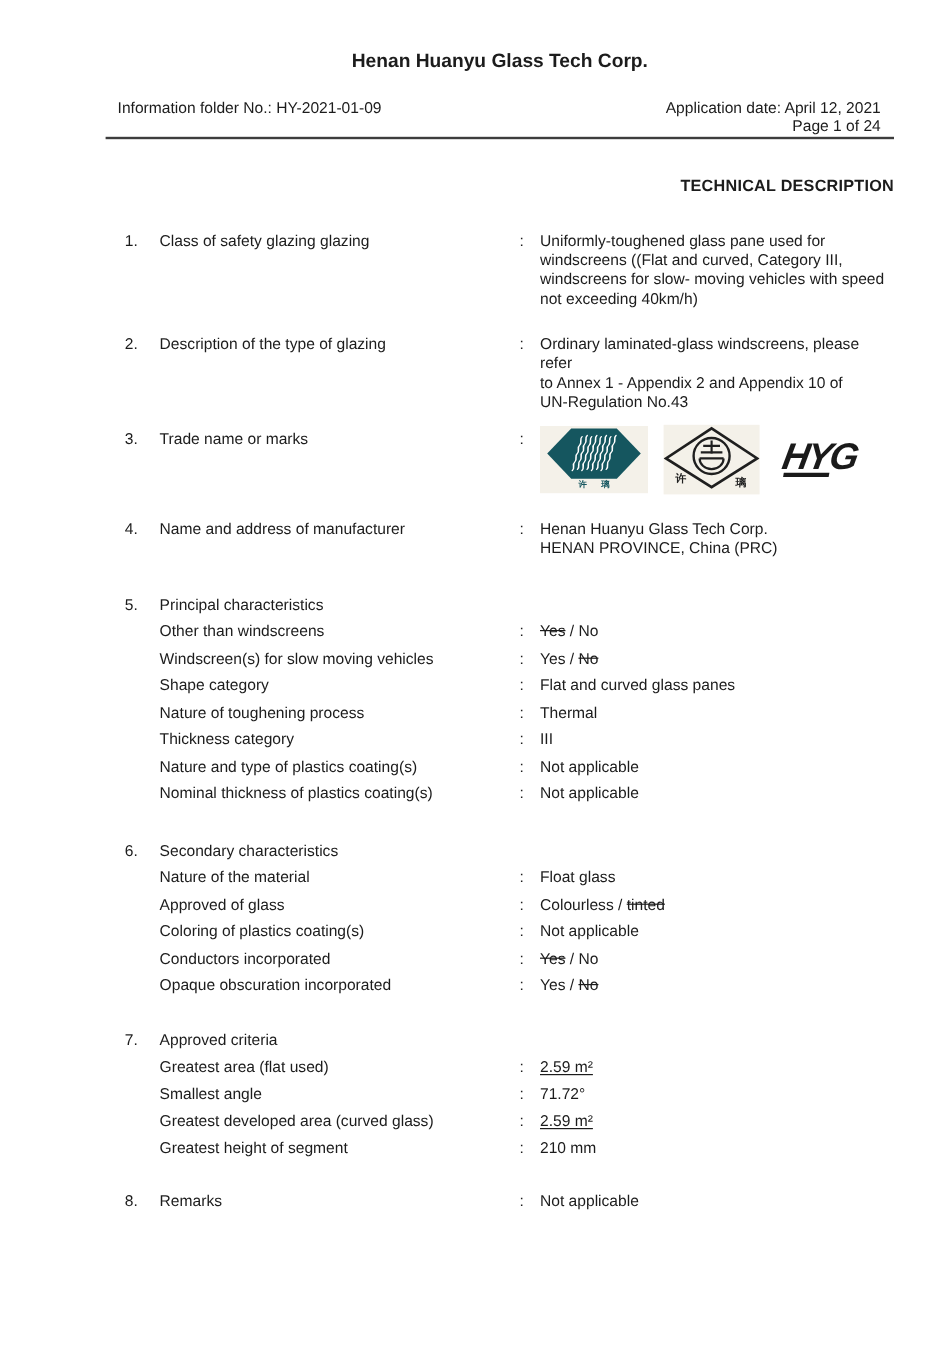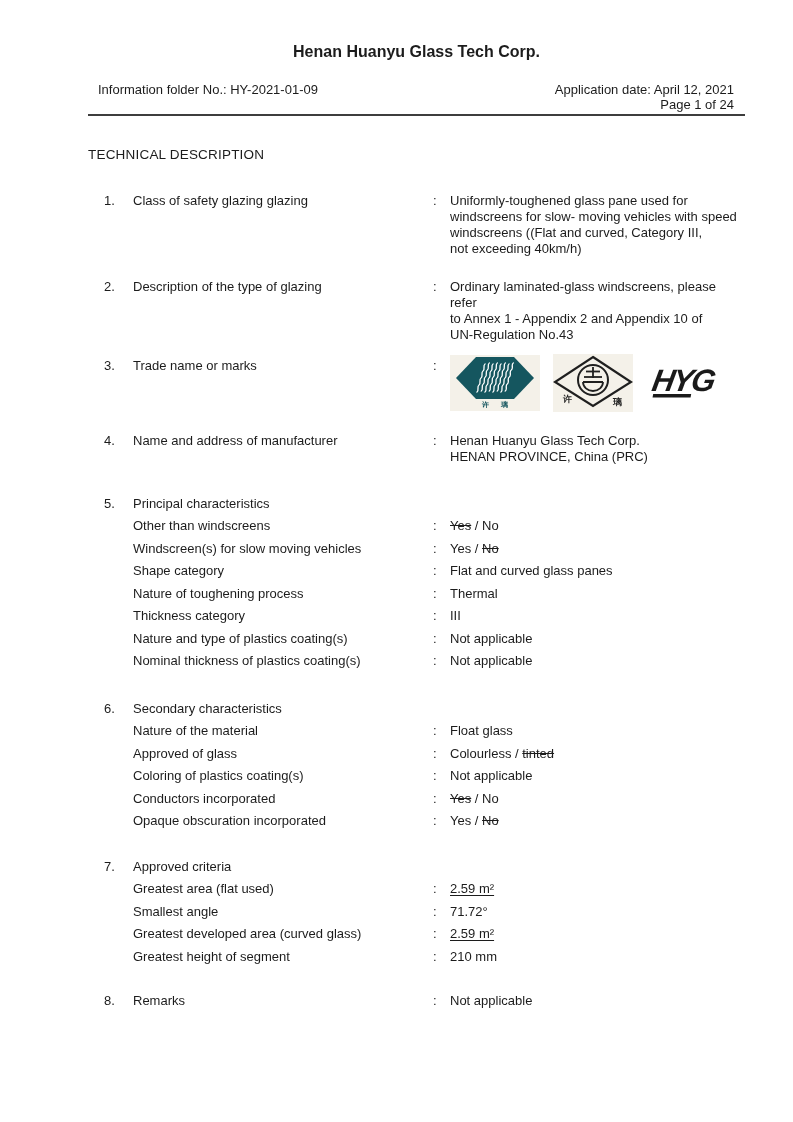--- a/index.html
+++ b/index.html
@@ -24,23 +24,23 @@
     line-height:15px;
   }
   .meta-left{padding-left:10px;}
   .meta-right{text-align:right;padding-right:11px;}
   .header-rule{
     margin:2px 48px 0 88px;
     border:none;border-top:2px solid #3d3d3d;height:0;
   }
   .section-title{
     margin:31px 48px 12px 88px;
-    text-align:left;
+    text-align:right;
     font-size:13.5px;line-height:16px;
-    font-weight:normal;
+    font-weight:bold;
     letter-spacing:.2px;
   }
   .items{margin:0 48px 0 104px;}
   .row{
     display:grid;
     grid-template-columns:29px 300px 17px 1fr;
     align-items:start;
   }
   .sub-row{margin-bottom:6.5px;}
   .hdr-row{margin-bottom:6px;}
@@ -89,22 +89,22 @@
   <div class="section-title">TECHNICAL DESCRIPTION</div>
 
   <div class="items">
 
     <div class="row i1">
       <div class="num">1.</div>
       <div class="label">Class of safety glazing glazing</div>
       <div class="colon">:</div>
       <div class="value">
           <div>Uniformly-toughened glass pane used for</div>
+          <div>windscreens ((Flat and curved, Category III,</div>
           <div>windscreens for slow- moving vehicles with speed</div>
-          <div>windscreens ((Flat and curved, Category III,</div>
           <div>not exceeding 40km/h)</div>
         </div>
     </div>
 
     <div class="row i2">
       <div class="num">2.</div>
       <div class="label">Description of the type of glazing</div>
       <div class="colon">:</div>
       <div class="value">
           <div>Ordinary laminated-glass windscreens, please refer</div>

